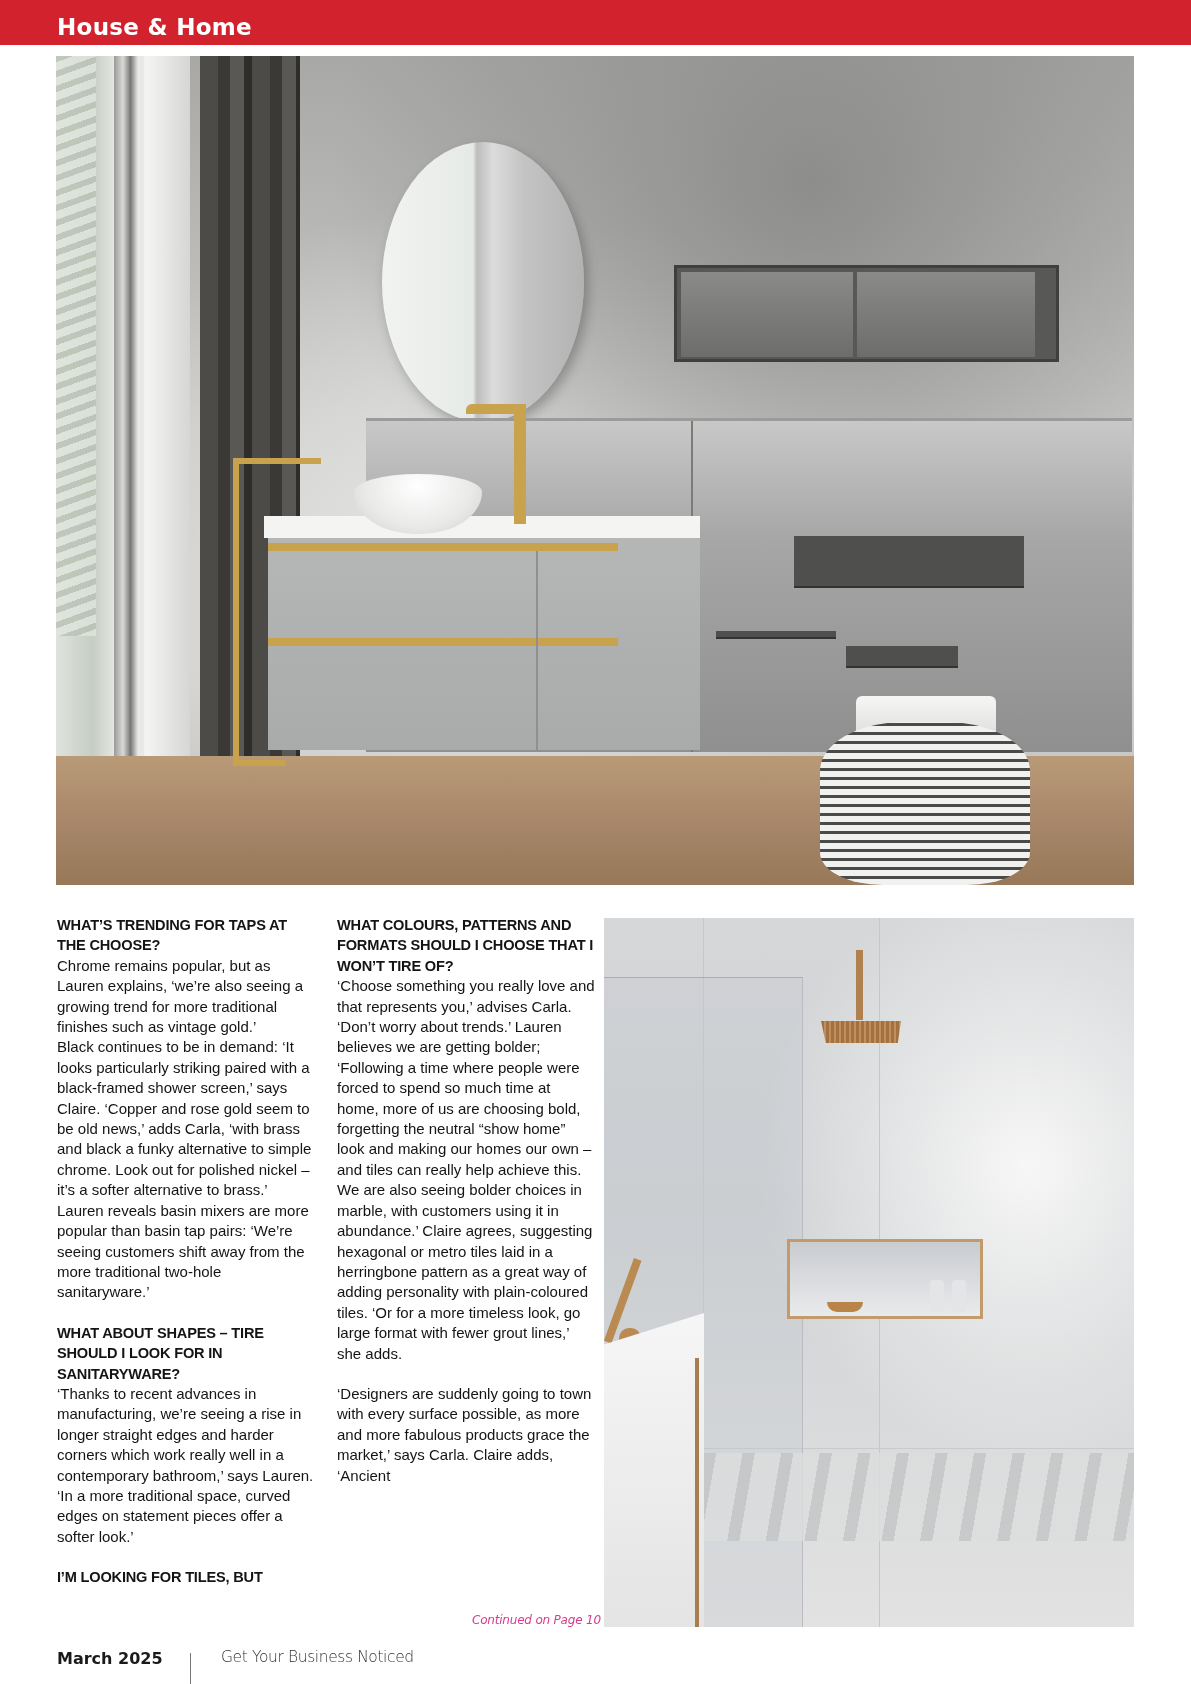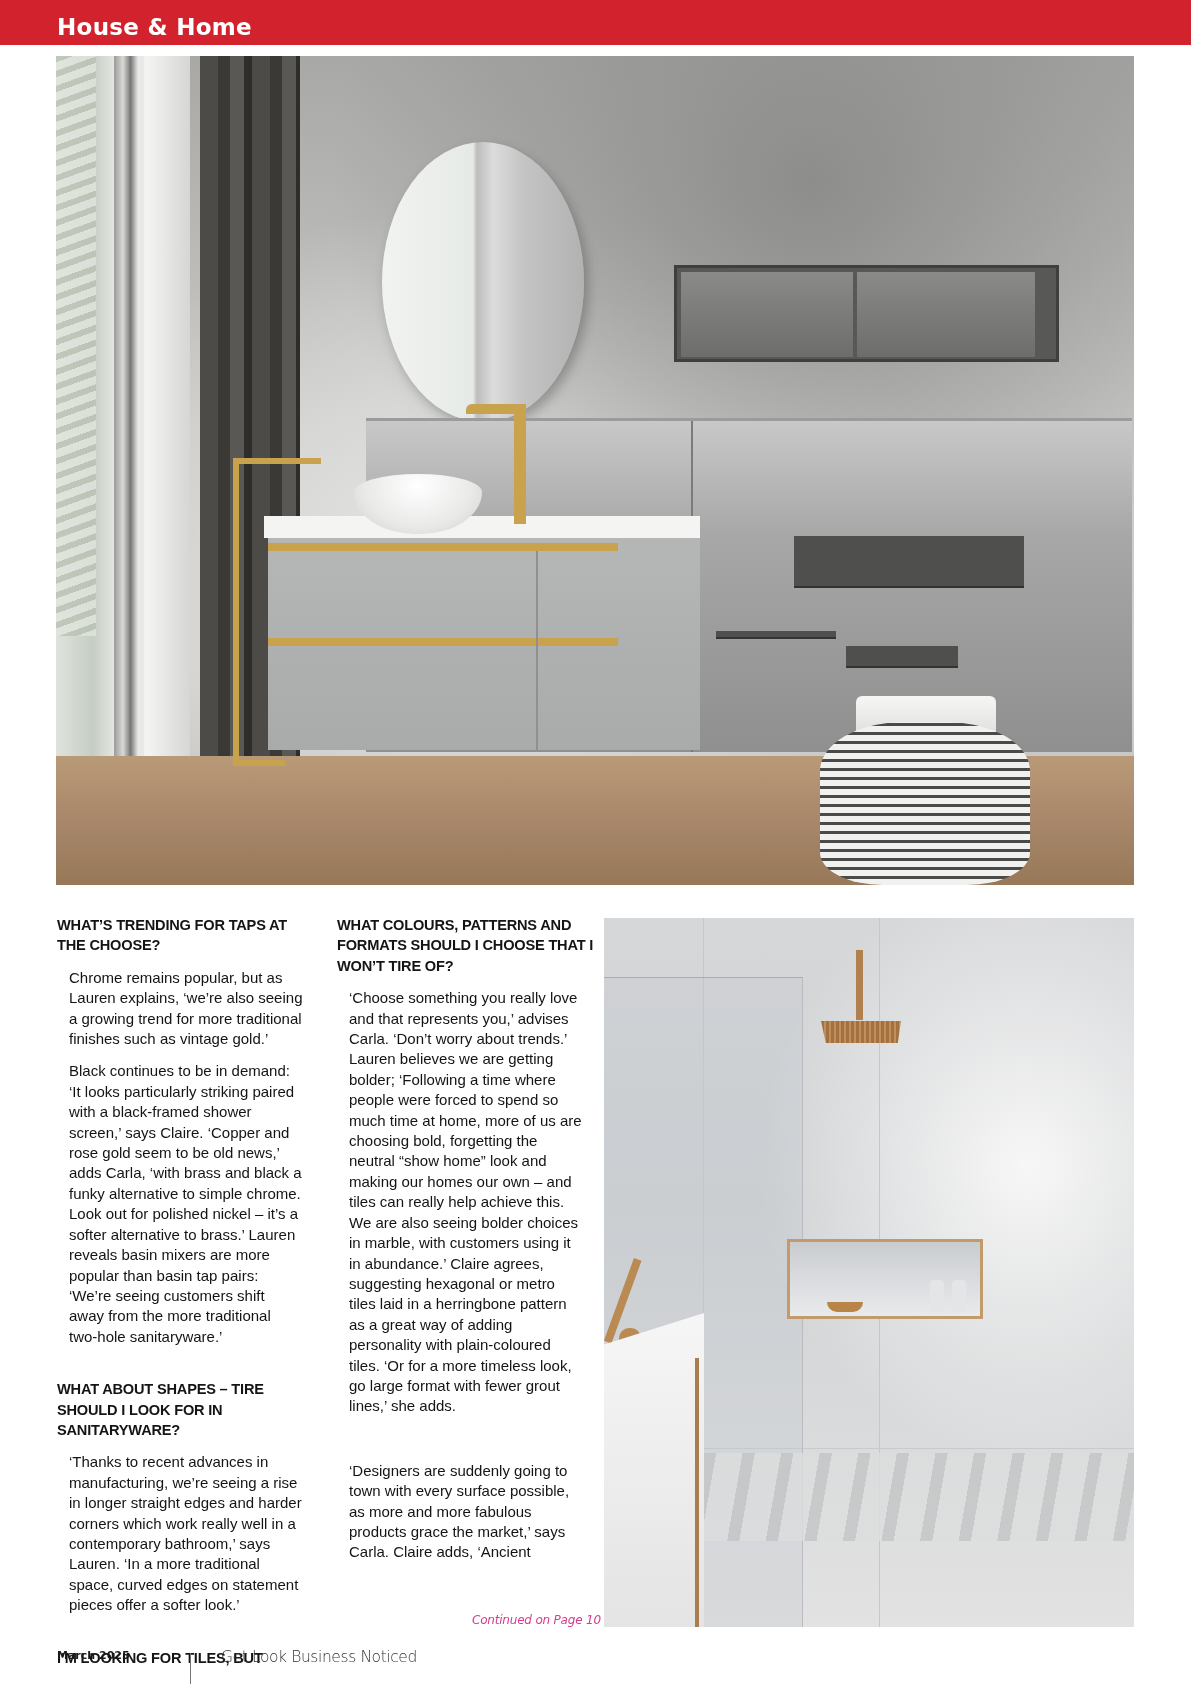--- a/index.html
+++ b/index.html
@@ -130,21 +130,21 @@
   
   .col {
     position: absolute; width: 258px;
     font-family: "Liberation Sans", sans-serif; font-size: 15px; line-height: 20.4px; color: #141414;
   }
   .col-1 { left: 57px; top: 915px; }
   .col-2 { left: 337px; top: 915px; }
   .col h3 {
     font-size: 14.6px; font-weight: bold; line-height: 20.4px; letter-spacing: -0.2px;
   }
-  .col p { margin: 12px; }
+  .col p { margin: 0; }
   .col .gap { height: 20px; }
 
   .continued {
     position: absolute; left: 472px; top: 1613px;
     font-family: "DejaVu Sans", sans-serif; font-style: italic; font-size: 12px;
     color: #d63c8e; letter-spacing: -0.2px; text-align: center;
   }
 
   
   .shower {
@@ -192,21 +192,21 @@
   }
   .shower .floor-slats {
     position: absolute; left: 100px; top: 535px; width: 430px; height: 88px;
     background: repeating-linear-gradient(100deg, #c3c4c5 0 12px, #dcdddd 12px 38px);
     opacity: 0.8;
   }
 
   
   .footer-date {
     position: absolute; left: 57px; top: 1649px;
-    font-family: "DejaVu Sans", sans-serif; font-weight: bold; font-size: 11px; color: #1a1a1a;
+    font-family: "DejaVu Sans", sans-serif; font-weight: bold; font-size: 16px; color: #1a1a1a;
   }
   .footer-divider {
     position: absolute; left: 190px; top: 1653px; width: 1px; height: 31px; background: #777;
   }
   .footer-tagline {
     position: absolute; left: 221px; top: 1648px;
     font-family: "DejaVu Sans", sans-serif; font-size: 15.5px; color: #333; letter-spacing: -0.4px;
     font-weight: 300;
   }
 </style>
@@ -285,13 +285,13 @@
   </div>
   <div class="floor-slats"></div>
   <div class="hand-shower"></div>
   <div class="mixer"></div>
   <div class="vanity"></div>
   <div class="vanity-leg"></div>
 </div>
 
 <div class="footer-date">March 2025</div>
 <div class="footer-divider"></div>
-<div class="footer-tagline">Get Look Business Noticed</div>
+<div class="footer-tagline">Get Your Business Noticed</div>
 
 </body></html>

